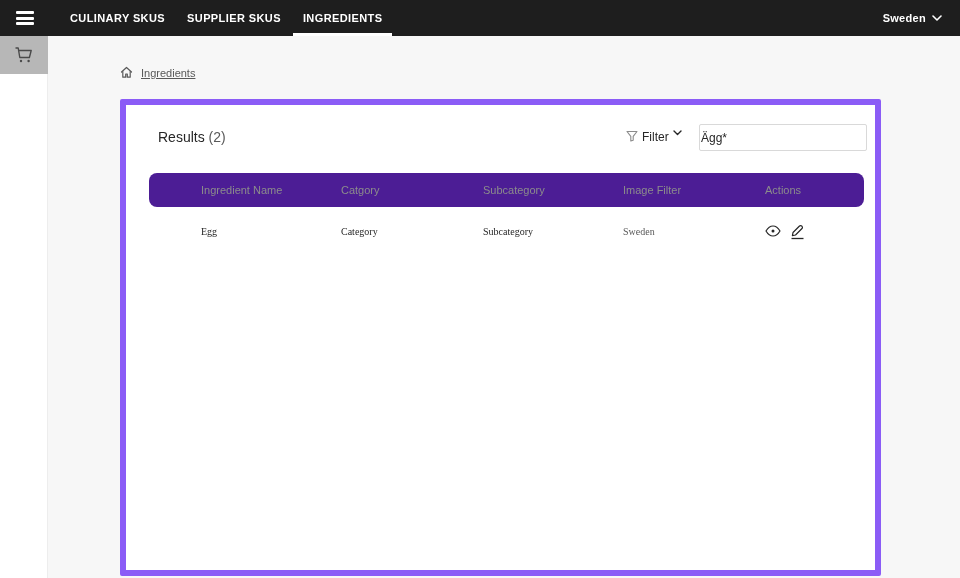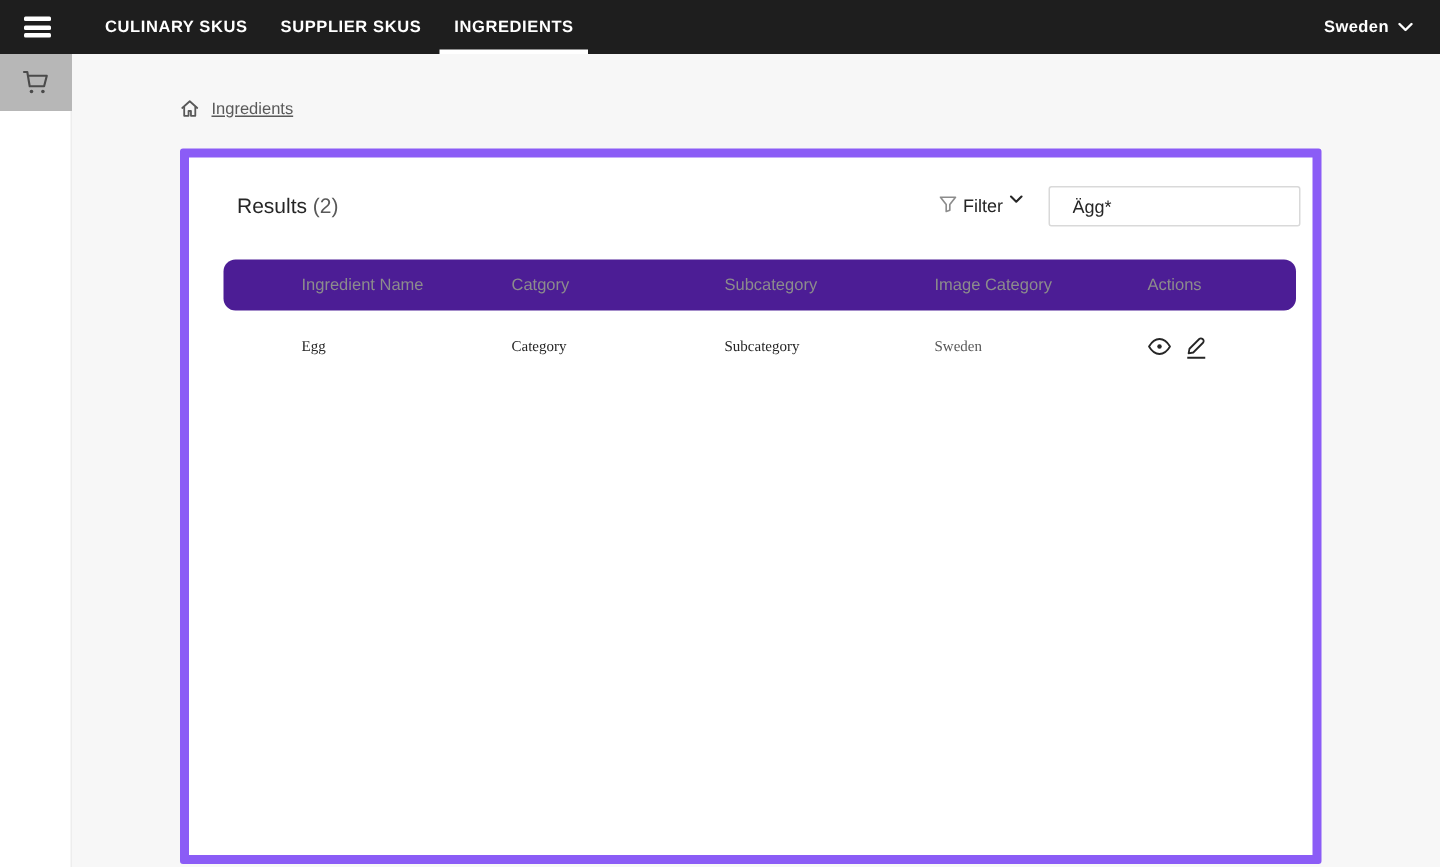--- a/index.html
+++ b/index.html
@@ -77,21 +77,21 @@
   .results .count { color: #595959; }
   .filter-group {
     position: absolute; left: 500px; top: 25px;
     display: flex; align-items: flex-start; gap: 4px;
     font-size: 12px; color: #262626; cursor: pointer;
   }
   .search-input {
     position: absolute; left: 573px; top: 19px;
     width: 168px; height: 27px;
     border: 1px solid #d9d9d9; border-radius: 2px;
-    padding: 0 15px; font-size: 12px; color: #262626;
+    padding: 0 1px; font-size: 12px; color: #262626;
     font-family: "Liberation Sans", "DejaVu Sans", sans-serif;
     outline: none; background: #fff;
   }
 
   
   .table { position: absolute; left: 23px; top: 68px; width: 715px; }
   .trow {
     display: grid;
     grid-template-columns: 140px 142px 140px 142px auto;
     padding-left: 52px;
@@ -178,21 +178,21 @@
       </span>
     </div>
     <input class="search-input" type="text" value="Ägg*" style="">
   </div>
 
   <div class="table">
     <div class="trow thead">
       <div>Ingredient Name</div>
       <div>Catgory</div>
       <div>Subcategory</div>
-      <div>Image Category</div>
+      <div>Image Filter</div>
       <div>Actions</div>
     </div>
     <div class="trow tbody-row">
       <div class="cell-dark">Egg</div>
       <div class="cell-dark">Category</div>
       <div class="cell-dark">Subcategory</div>
       <div class="cell-gray">Sweden</div>
       <div class="actions-cell">
         <span class="icon-btn">
           <svg width="16" height="12" viewBox="0 0 16 12">

